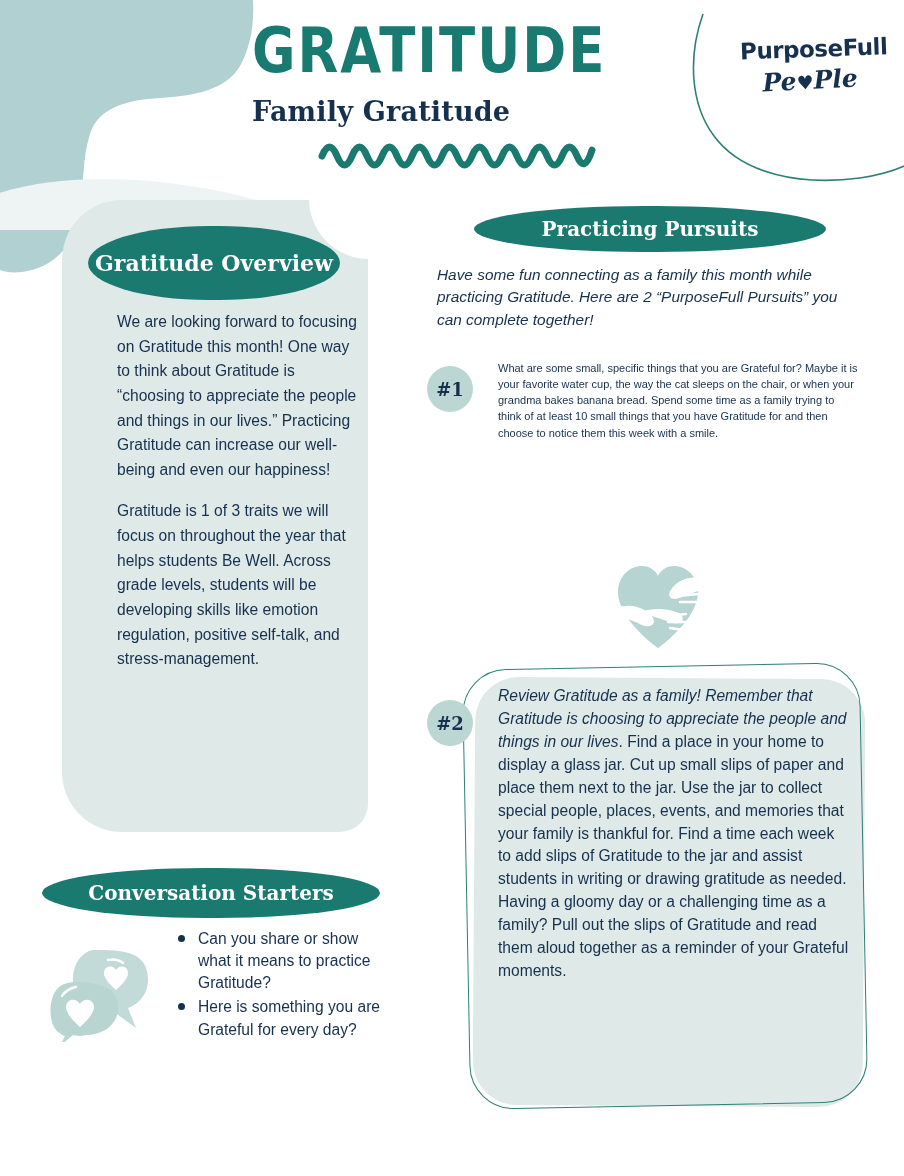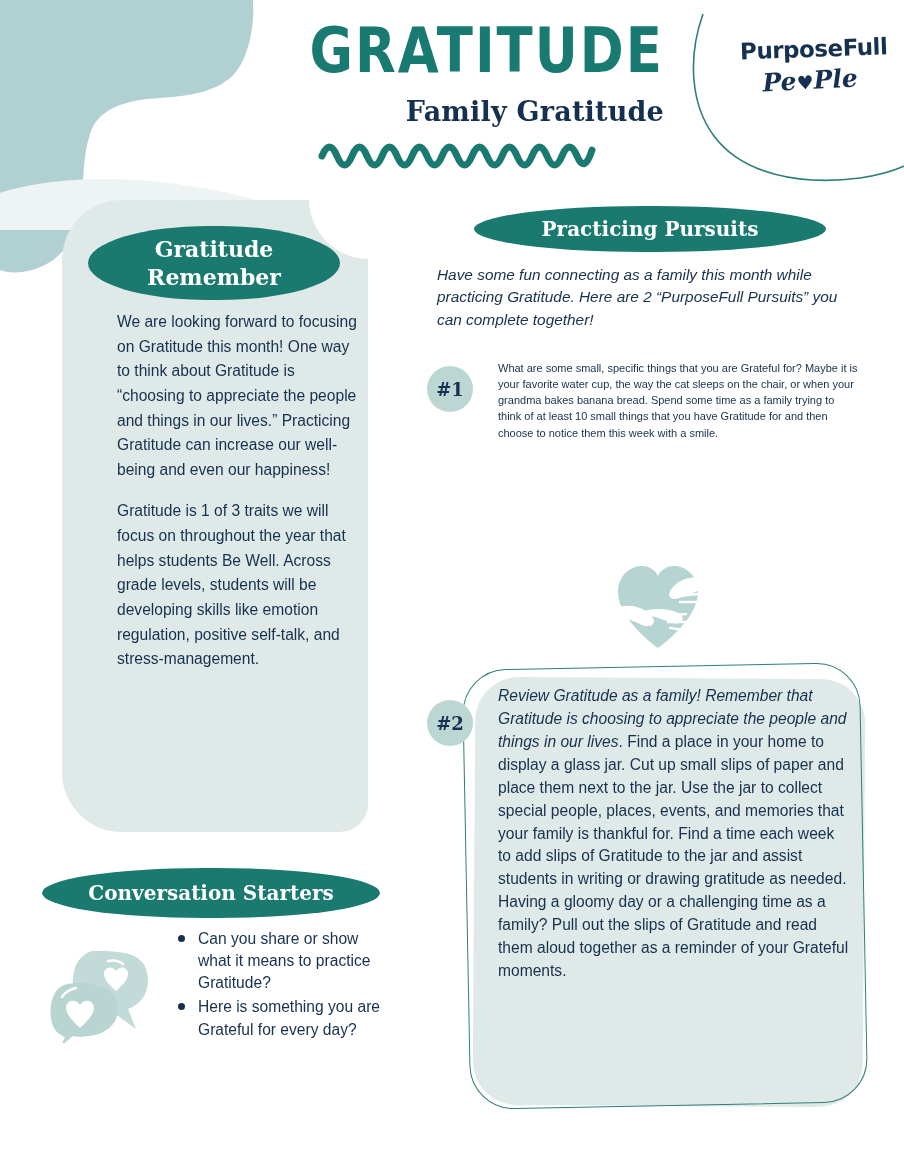--- a/index.html
+++ b/index.html
@@ -33,24 +33,24 @@
 
   
   .header {
     position: absolute;
     left: 0; top: 0;
     width: 904px;
     height: 190px;
   }
   .title-block {
     position: absolute;
-    left: 264px;
+    left: 252px;
     top: 18px;
     width: 400px;
-    text-align: right;
+    text-align: left;
   }
   .main-title {
     font-family: "DejaVu Sans", sans-serif;
     font-weight: bold;
     font-size: 53px;
     letter-spacing: 2px;
     color: #187A70;
     line-height: 1.05;
     margin: 0;
     transform: scaleY(1.18);
@@ -166,21 +166,21 @@
     width: 338px;
     height: 50px;
     font-size: 20px;
   }
   .convo-body {
     position: absolute;
     left: 40px;
     top: 928px;
     width: 350px;
     display: flex;
-    align-items: flex-end;
+    align-items: flex-start;
   }
   .convo-icon {
     width: 118px;
     height: 108px;
     flex: 0 0 118px;
     margin-top: 6px;
   }
   .convo-list {
     margin: 0;
     padding: 0 0 0 20px;
@@ -316,21 +316,21 @@
     <div class="logo">
       <span class="logo-line1">PurposeFull</span>
       <span class="logo-line2">
         <span>Pe</span><span class="logo-heart">♥</span><span>Ple</span>
       </span>
     </div>
   </div>
 
   <div class="overview-card"></div>
 
-  <div class="pill pill-overview">Gratitude Remember</div>
+  <div class="pill pill-overview">Gratitude Overview</div>
 
   <div class="overview-body">
     <p>We are looking forward to focusing on Gratitude this month! One way to think about Gratitude is “choosing to appreciate the people and things in our lives.” Practicing Gratitude can increase our well-being and even our happiness!</p>
     <p><span>Gratitude is 1 of 3 traits we will focus on throughout the year that helps students </span><b>Be Well</b><span>. Across grade levels, students will be developing skills like emotion regulation, positive self-talk, and stress-management.</span></p>
   </div>
 
   <div class="pill pill-convo">Conversation Starters</div>
 
   <div class="convo-body">
     <svg class="convo-icon" viewBox="0 0 118 108">

